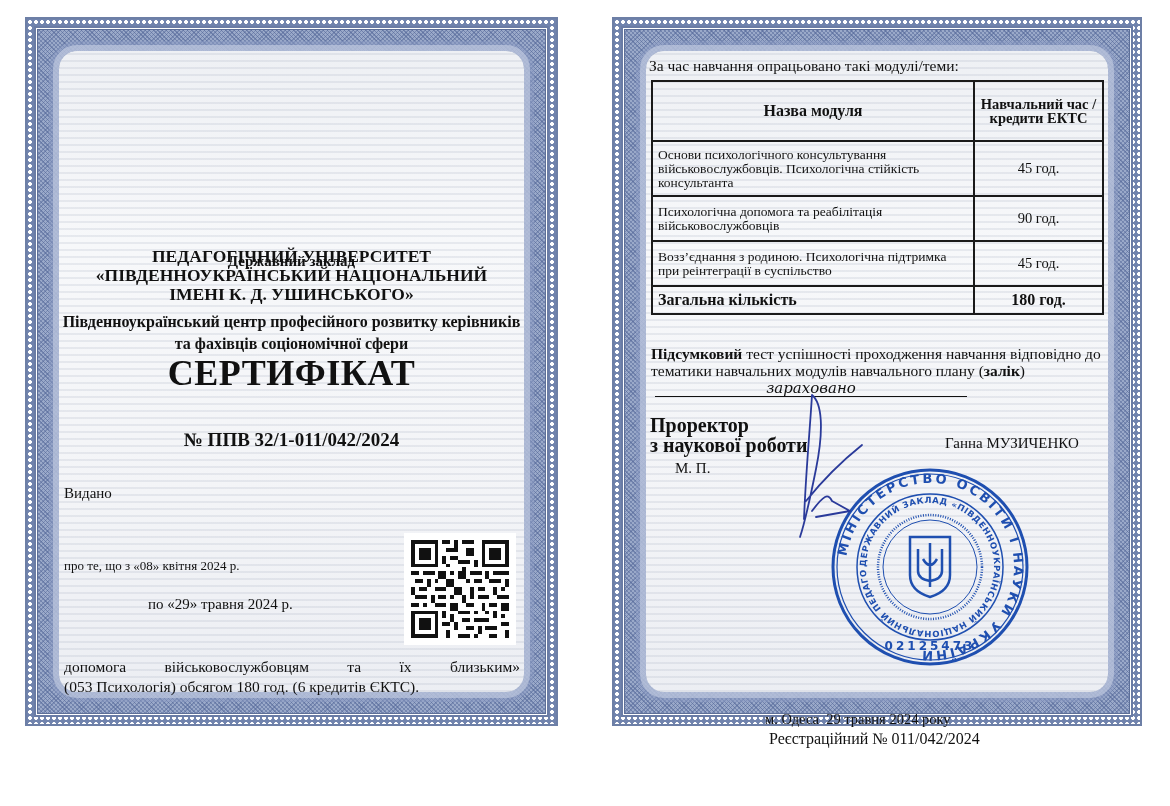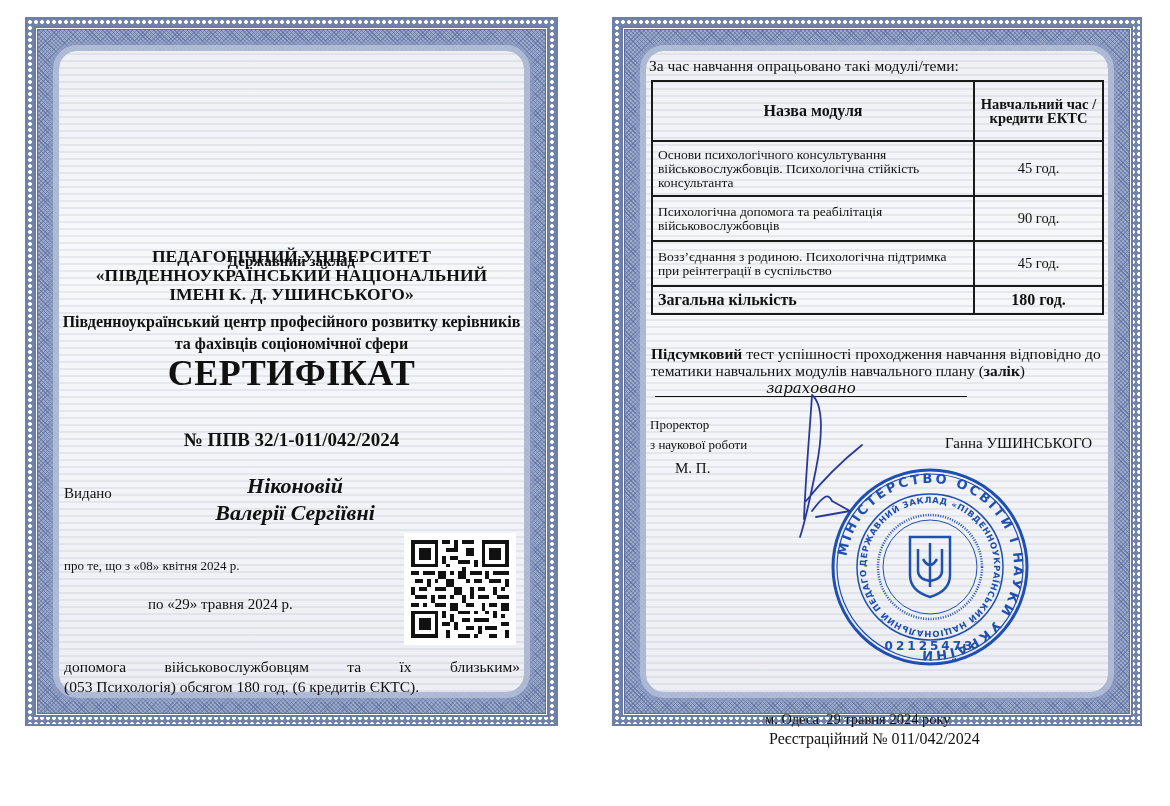--- a/index.html
+++ b/index.html
@@ -134,21 +134,21 @@
     table.modules tr.total td.m-name { padding-left: 5px; }
 
     .final-test { position: absolute; left: 39px; width: 450px; top: 301px; font-size: 15.5px; line-height: 17px; margin-top: 27px; }
     .final-test b { font-weight: bold; }
     .passed-line {
       display: inline-block; width: 312px; border-bottom: 1.5px solid #111; text-align: center;
       font-style: italic; font-family: "DejaVu Serif", serif; font-size: 15px; line-height: 16px;
       margin-left: 4px;
     }
 
-    .vp-title { position: absolute; left: 38px; top: 398px; font-size: 13px; line-height: 20px; }
+    .vp-title { position: absolute; left: 38px; top: 398px; font-size: 20px; line-height: 20px; font-weight: bold; }
     .vp-name { position: absolute; left: 333px; top: 418px; font-size: 15px; }
     .mp { position: absolute; left: 63px; top: 443px; font-size: 15px; }
 
     .signature { position: absolute; left: 180px; top: 372px; width: 90px; height: 150px; }
     .stamp { position: absolute; left: 218px; top: 450px; width: 200px; height: 200px; }
 
     .place-date { position: absolute; left: 153px; top: 694px; font-size: 14.5px; }
     .reg-number { position: absolute; left: 157px; top: 713px; font-size: 16px; }
   </style>
 </head>
@@ -170,24 +170,20 @@
     </div>
     <div class="inst-sub">
       <div>Південноукраїнський центр професійного розвитку керівників</div>
       <div>та фахівців соціономічної сфери</div>
     </div>
 
     <div class="cert-title">СЕРТИФІКАТ</div>
     <div class="cert-number">№ ППВ 32/1-011/042/2024</div>
 
     <div class="issued-label">Видано</div>
-    <div class="recipient">
-      <div>Ніконовій</div>
-      <div>Валерії Сергіївні</div>
-    </div>
 
     <div class="date-from">про те, що з «08» квітня 2024 р.</div>
     <div class="date-to">по «29» травня 2024 р.</div>
 
     <div class="qr">
       <svg viewBox="0 0 25 25" shape-rendering="crispEdges">
         <rect width="25" height="25" fill="#fff"></rect>
         <g fill="#111">
           <path d="M0 0h7v7h-7zM1 1v5h5v-5zM2 2h3v3h-3z"></path>
           <path d="M18 0h7v7h-7zM19 1v5h5v-5zM20 2h3v3h-3z"></path>
@@ -248,21 +244,21 @@
     <div class="final-test">
       <b>Підсумковий</b><span> тест успішності проходження навчання відповідно до тематики навчальних модулів навчального плану (</span><b>залік</b><span>)</span>
       <span class="passed-line">зараховано</span>
     </div>
 
     <div class="vp-title">
       <div>Проректор</div>
       <div>з наукової роботи</div>
     </div>
     <div class="mp">М. П.</div>
-    <div class="vp-name">Ганна УШИНСЬКОГО</div>
+    <div class="vp-name">Ганна МУЗИЧЕНКО</div>
 
     <svg class="stamp" viewBox="0 0 200 200">
       <defs>
         <path id="outerArc" d="M100,100 m-84,0 a84,84 0 1,1 168,0 a84,84 0 1,1 -168,0"></path>
         <path id="innerArc" d="M100,100 m-64,0 a64,64 0 1,1 128,0 a64,64 0 1,1 -128,0"></path>
       </defs>
       <g fill="none" stroke="#1f4fb0">
         <circle cx="100" cy="100" r="97" stroke-width="3"></circle>
         <circle cx="100" cy="100" r="93" stroke-width="1.2"></circle>
         <circle cx="100" cy="100" r="73" stroke-width="1.5"></circle>

